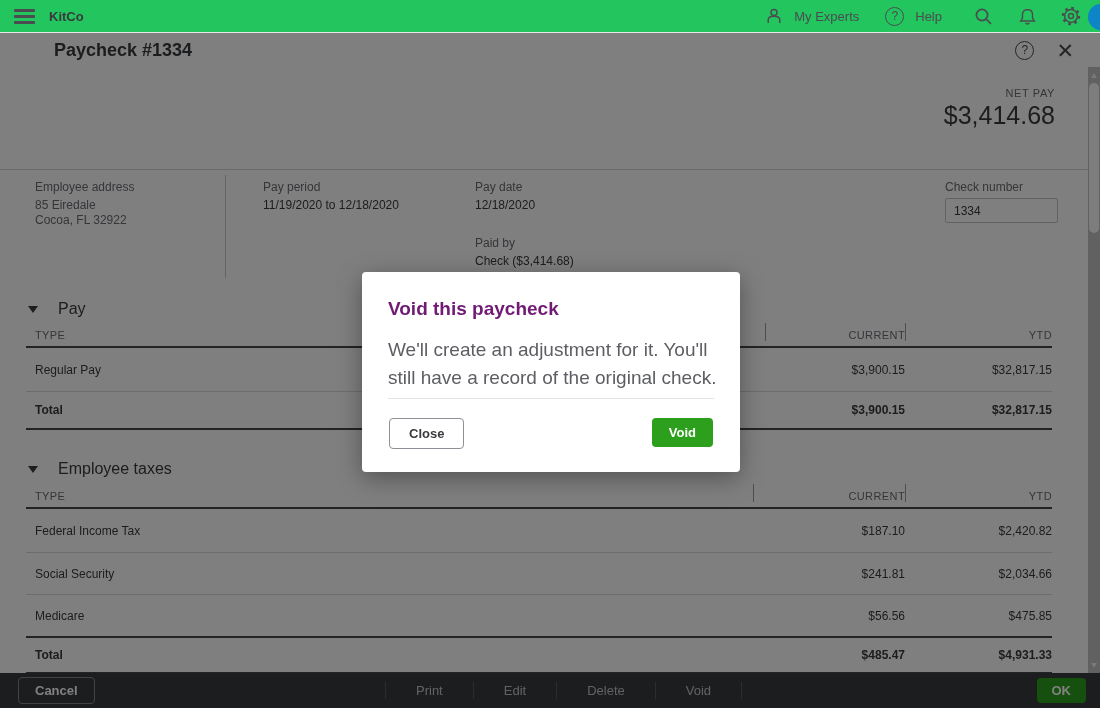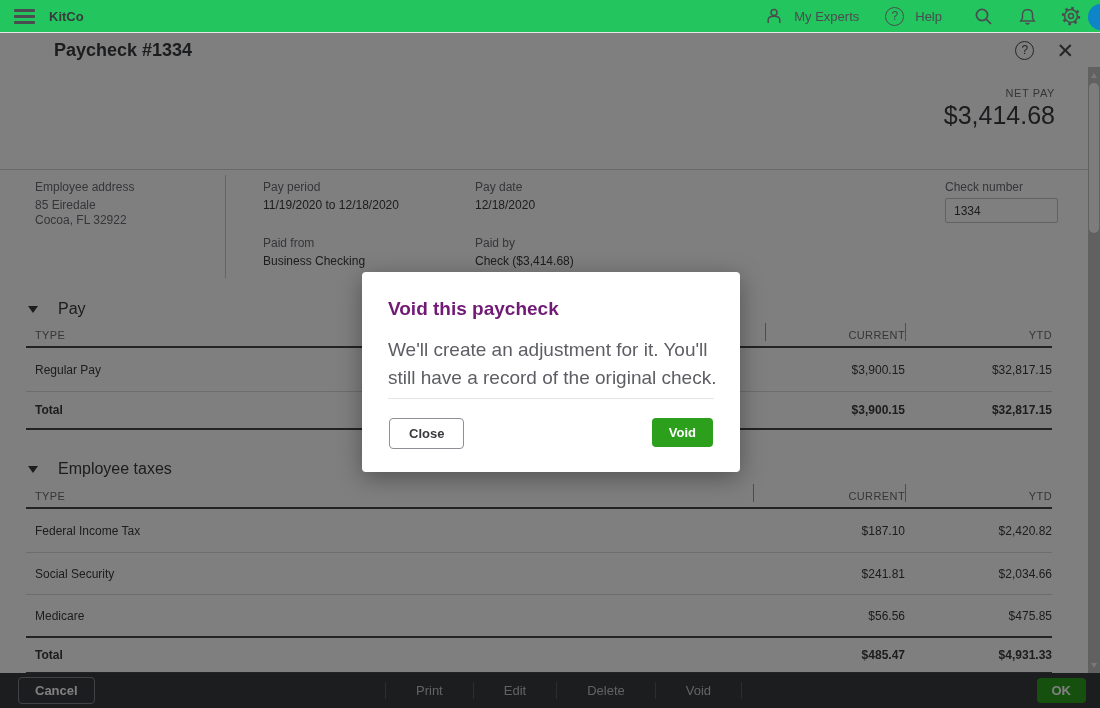--- a/index.html
+++ b/index.html
@@ -170,24 +170,20 @@
     </div>
     <div class="v-divider"></div>
     <div class="col-payperiod">
       <div class="d-label">Pay period</div>
       <div class="d-value">11/19/2020 to 12/18/2020</div>
     </div>
     <div class="col-paydate">
       <div class="d-label">Pay date</div>
       <div class="d-value">12/18/2020</div>
     </div>
-    <div class="col-paidfrom">
-      <div class="d-label">Paid from</div>
-      <div class="d-value">Business Checking</div>
-    </div>
     <div class="col-paidby">
       <div class="d-label">Paid by</div>
       <div class="d-value">Check ($3,414.68)</div>
     </div>
     <div class="col-checknum">
       <div class="d-label">Check number</div>
       <input class="check-input" value="1334" style="">
     </div>
   </div>
 

